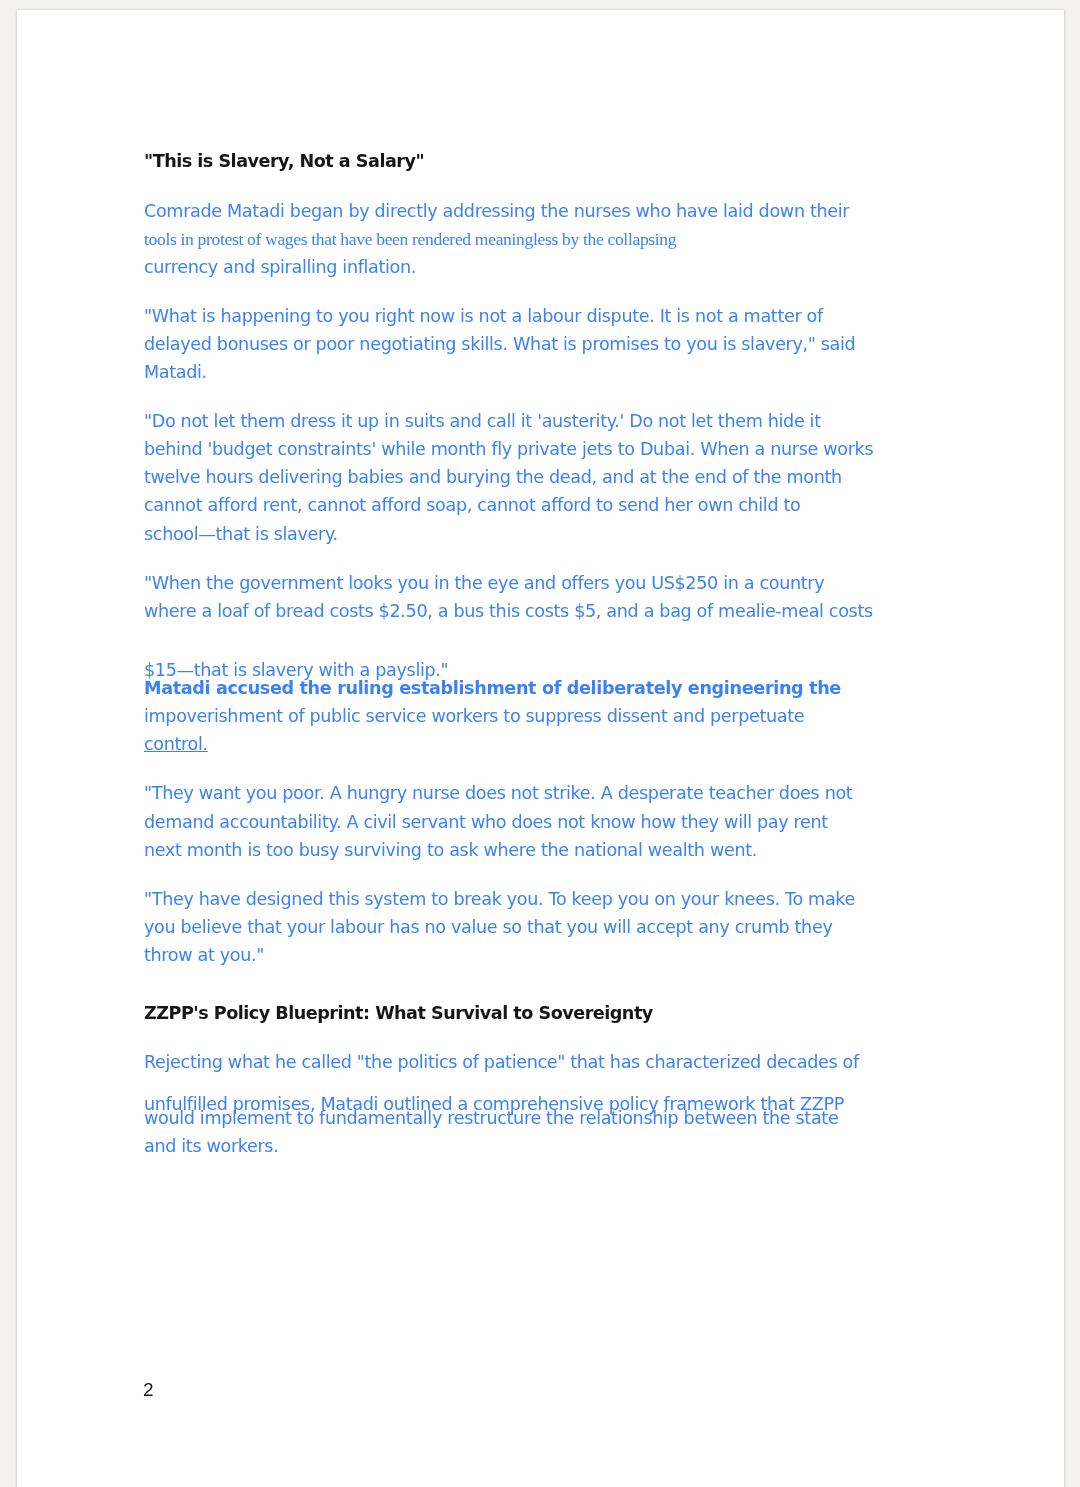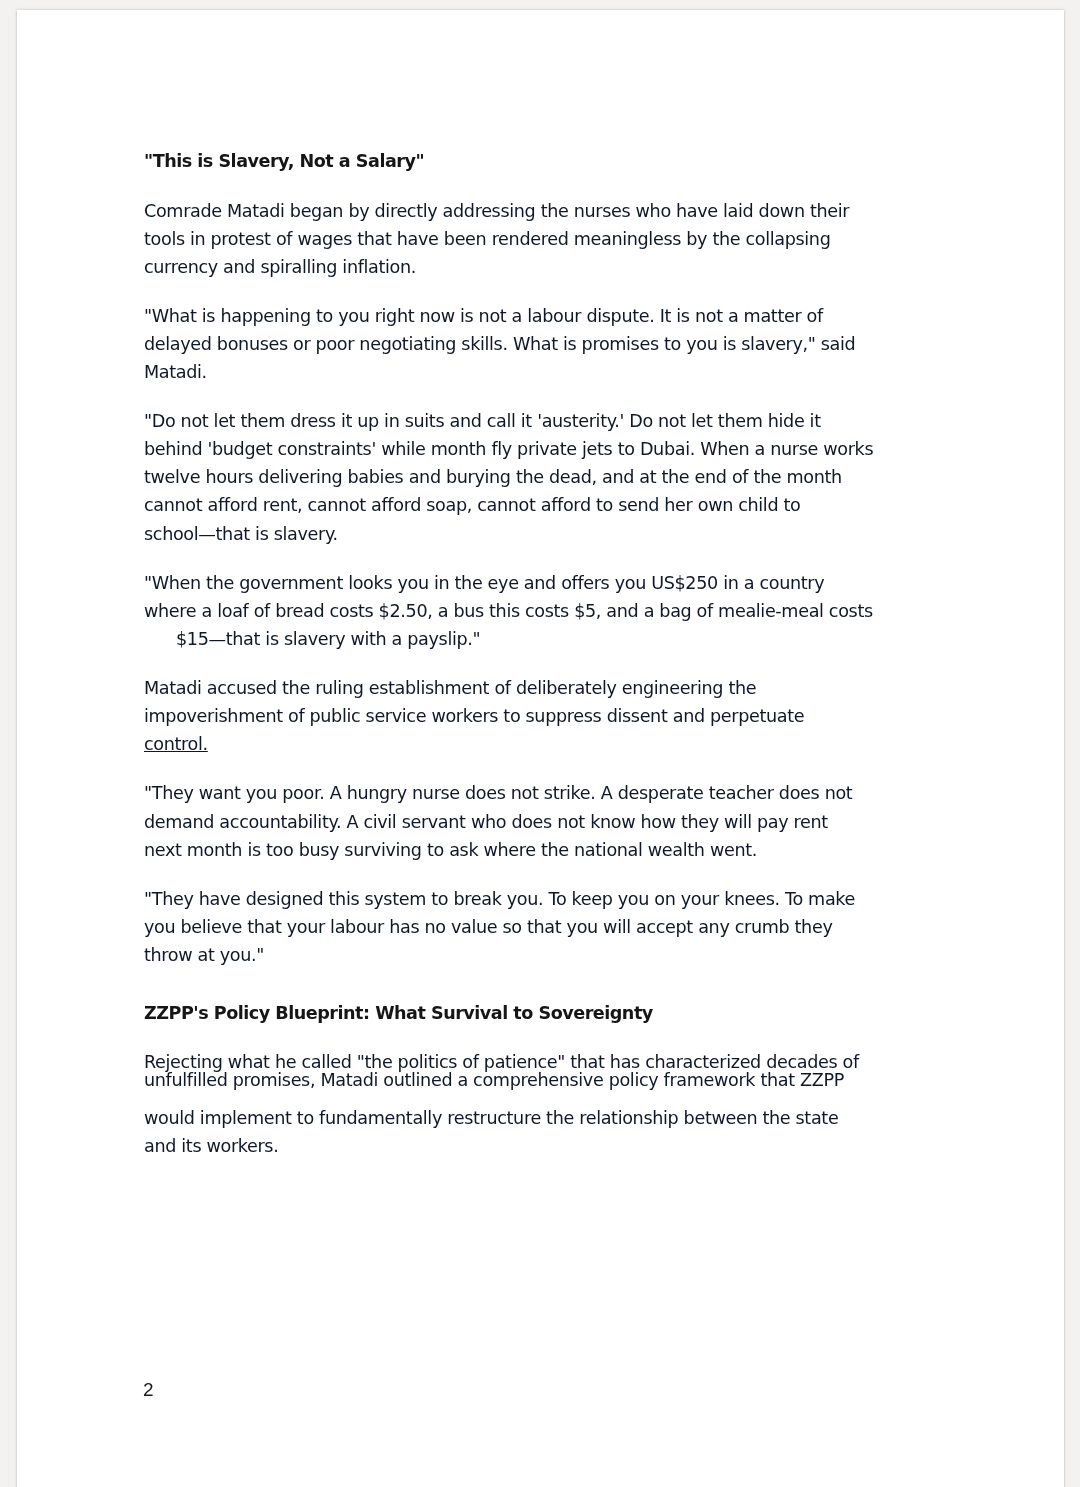--- a/index.html
+++ b/index.html
@@ -30,21 +30,21 @@
       left: 127px;
       top: 0;
       width: 820px;
     }
     .line {
       position: absolute;
       left: 0;
       white-space: nowrap;
       font-family: "DejaVu Sans", sans-serif;
       font-size: 17.6px;
-      color: #0f172a;
+      color: #3b82f6;
       line-height: 28px;
       letter-spacing: -0.35px;
     }
     .heading {
       font-weight: bold;
       color: #161616;
       letter-spacing: -0.5px;
     }
     .page-number {
       position: absolute;
@@ -60,67 +60,67 @@
 <body>
 
 <div class="viewer">
   <div class="page">
     <div class="content">
 
       <div class="line heading" style="top:137px;">"This is Slavery, Not a Salary"</div>
 
       <div>
         <div class="line" style="top:187px;">Comrade Matadi began by directly addressing the nurses who have laid down their</div>
-        <div class="line" style="top:215px;">tools in protest of wages that have been rendered meaningless by the collapsing</div>
+        <div class="line" style="top:215px;font-family:Liberation Serif, serif;">tools in protest of wages that have been rendered meaningless by the collapsing</div>
         <div class="line" style="top:243px;">currency and spiralling inflation.</div>
       </div>
 
       <div>
         <div class="line" style="top:292px;">"What is happening to you right now is not a labour dispute. It is not a matter of</div>
         <div class="line" style="top:320px;">delayed bonuses or poor negotiating skills. What is promises to you is slavery," said</div>
         <div class="line" style="top:348px;">Matadi.</div>
       </div>
 
       <div>
         <div class="line" style="top:397px;">"Do not let them dress it up in suits and call it 'austerity.' Do not let them hide it</div>
         <div class="line" style="top:425px;">behind 'budget constraints' while month fly private jets to Dubai. When a nurse works</div>
         <div class="line" style="top:453px;">twelve hours delivering babies and burying the dead, and at the end of the month</div>
         <div class="line" style="top:481px;">cannot afford rent, cannot afford soap, cannot afford to send her own child to</div>
         <div class="line" style="top:510px;">school—that is slavery.</div>
       </div>
 
       <div>
         <div class="line" style="top:559px;">"When the government looks you in the eye and offers you US$250 in a country</div>
         <div class="line" style="top:587px;">where a loaf of bread costs $2.50, a bus this costs $5, and a bag of mealie-meal costs</div>
-        <div class="line" style="top:615px;margin-left:32px;">$15—that is slavery with a payslip."</div>
+        <div class="line" style="top:646px;">$15—that is slavery with a payslip."</div>
       </div>
 
       <div>
-        <div class="line" style="top:664px;">Matadi accused the ruling establishment of deliberately engineering the</div>
+        <div class="line" style="top:664px;font-weight:bold;">Matadi accused the ruling establishment of deliberately engineering the</div>
         <div class="line" style="top:692px;text-align:center;">impoverishment of public service workers to suppress dissent and perpetuate</div>
         <div class="line" style="top:720px;text-decoration:underline;">control.</div>
       </div>
 
       <div>
         <div class="line" style="top:769px;">"They want you poor. A hungry nurse does not strike. A desperate teacher does not</div>
         <div class="line" style="top:798px;">demand accountability. A civil servant who does not know how they will pay rent</div>
         <div class="line" style="top:826px;">next month is too busy surviving to ask where the national wealth went.</div>
       </div>
 
       <div>
         <div class="line" style="top:875px;">"They have designed this system to break you. To keep you on your knees. To make</div>
         <div class="line" style="top:903px;">you believe that your labour has no value so that you will accept any crumb they</div>
         <div class="line" style="top:931px;">throw at you."</div>
       </div>
 
       <div class="line heading" style="top:989px;">ZZPP's Policy Blueprint: What Survival to Sovereignty</div>
 
       <div>
         <div class="line" style="top:1038px;">Rejecting what he called "the politics of patience" that has characterized decades of</div>
-        <div class="line" style="top:1056px;">unfulfilled promises, Matadi outlined a comprehensive policy framework that ZZPP</div>
+        <div class="line" style="top:1080px;">unfulfilled promises, Matadi outlined a comprehensive policy framework that ZZPP</div>
         <div class="line" style="top:1094px;">would implement to fundamentally restructure the relationship between the state</div>
         <div class="line" style="top:1122px;">and its workers.</div>
       </div>
 
     </div>
 
     <div class="page-number">2</div>
   </div>
 </div>
 

